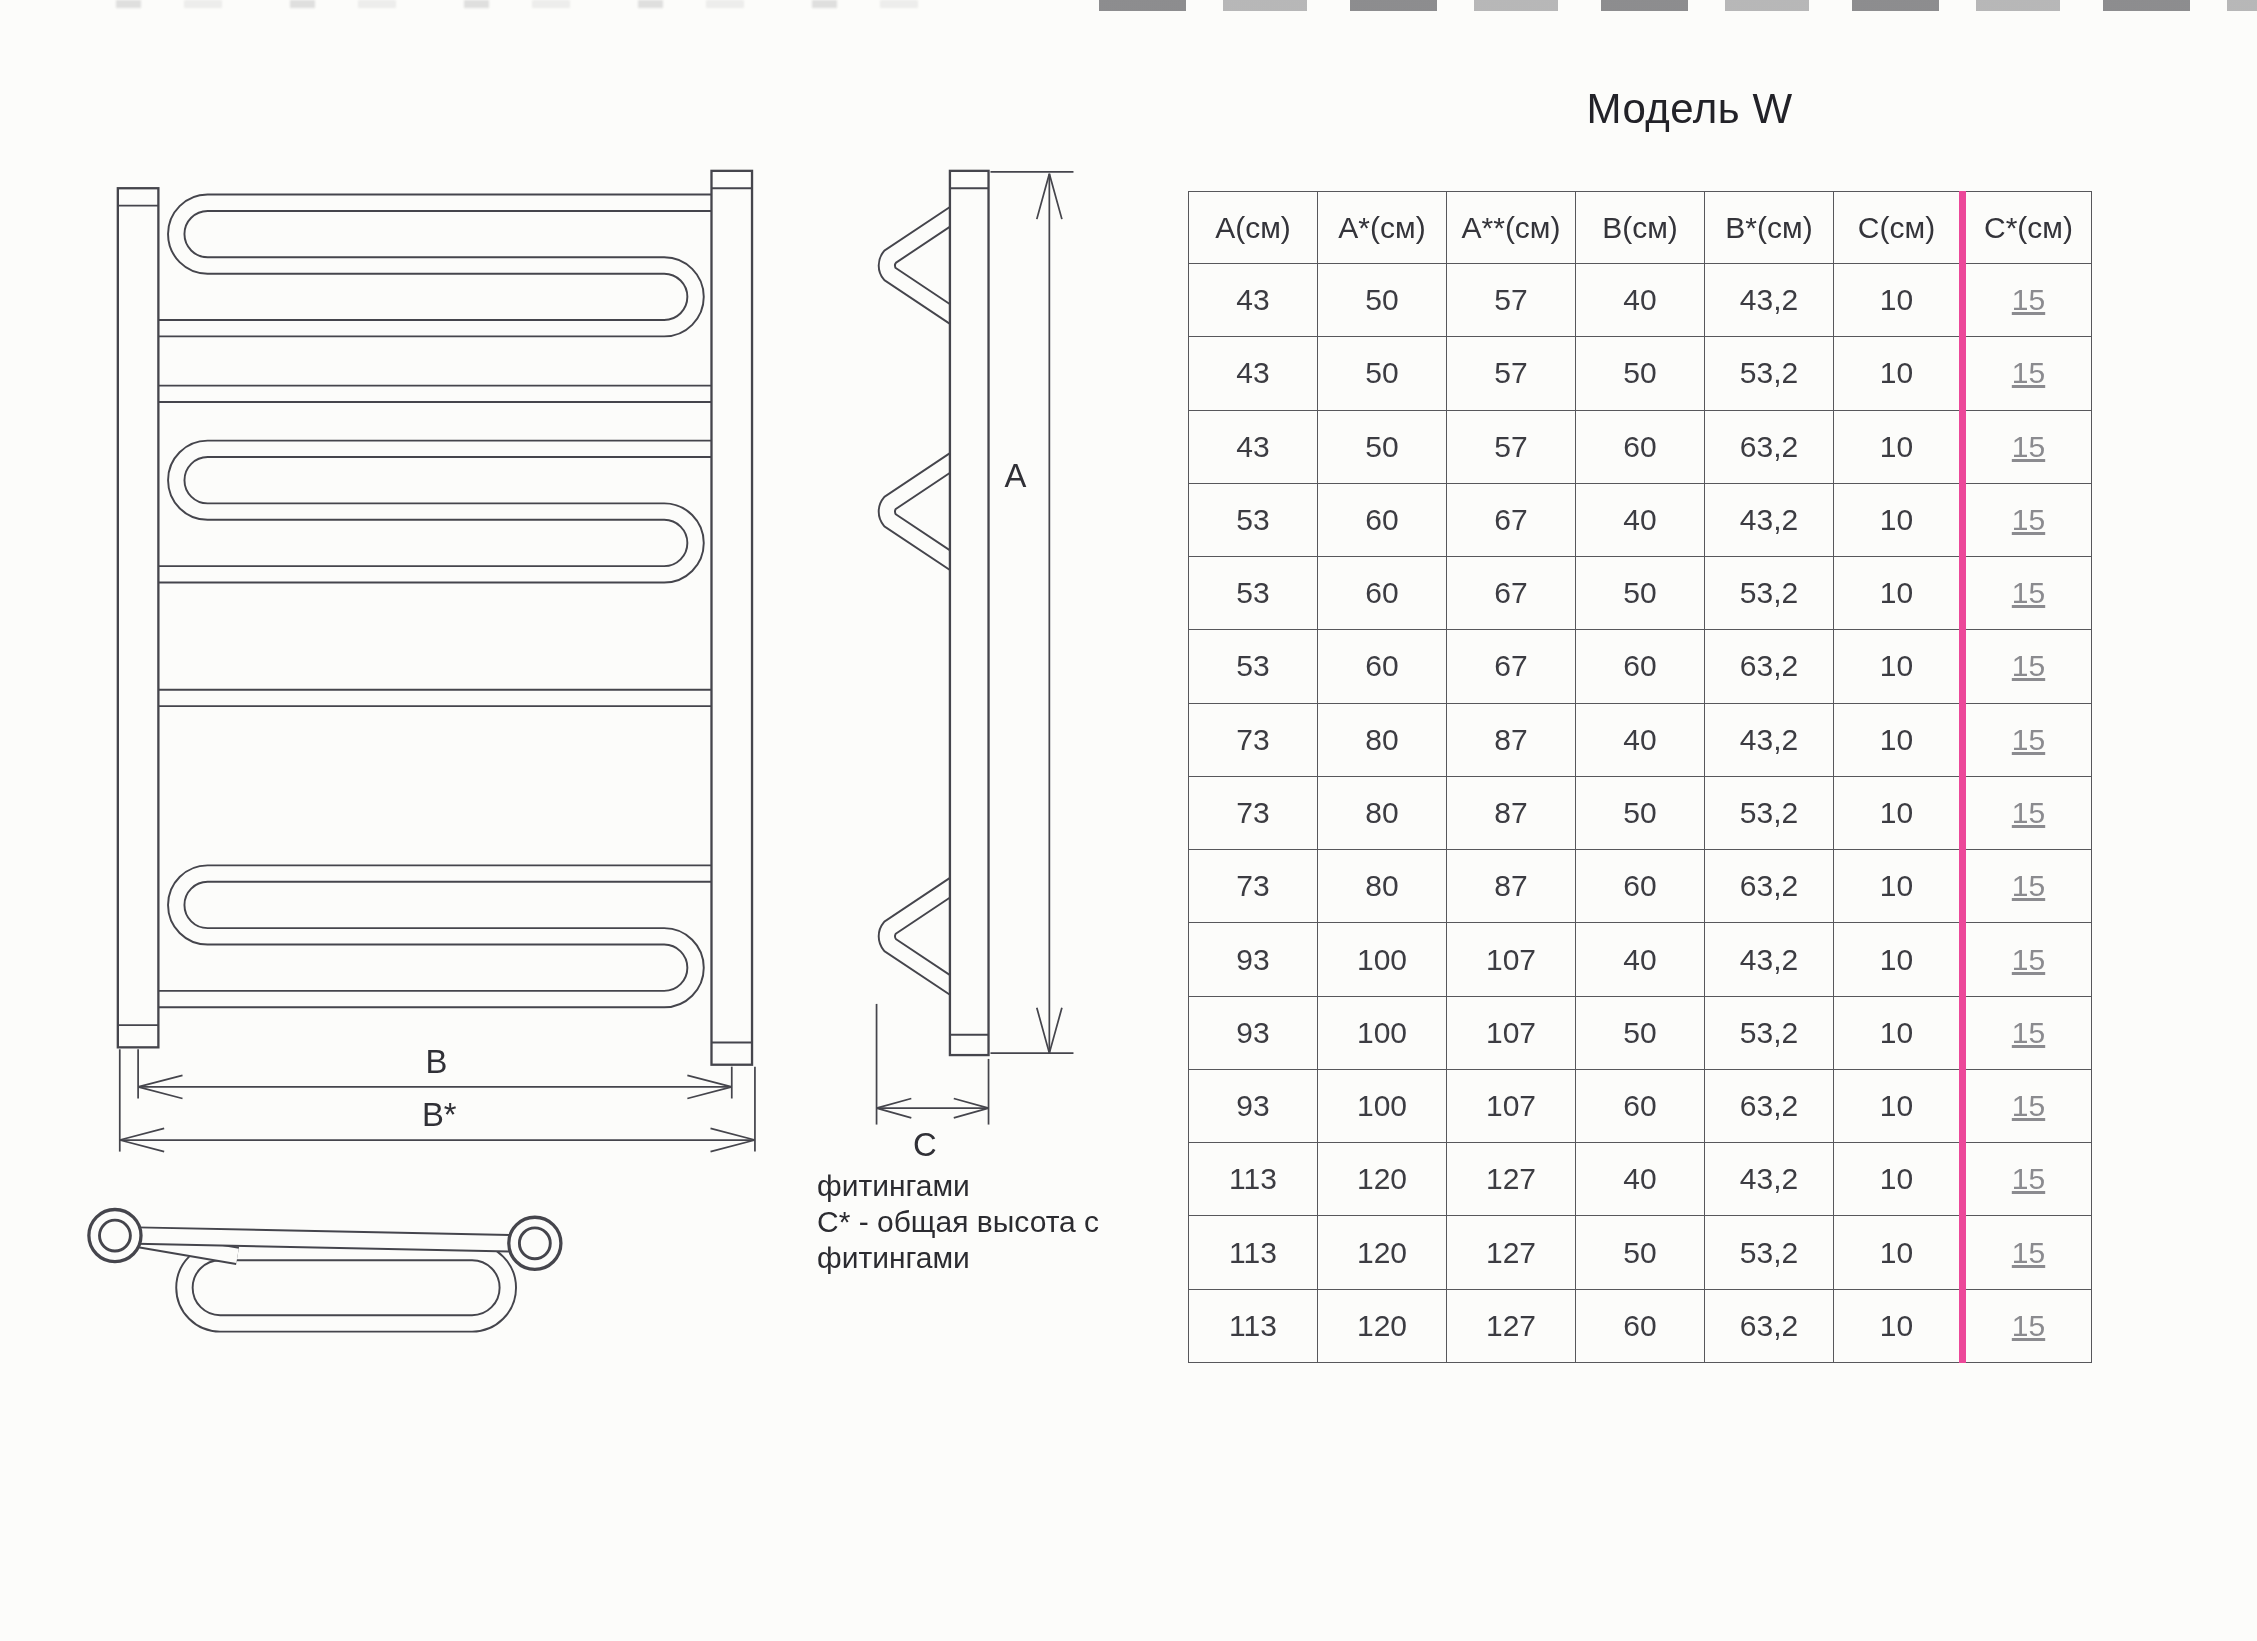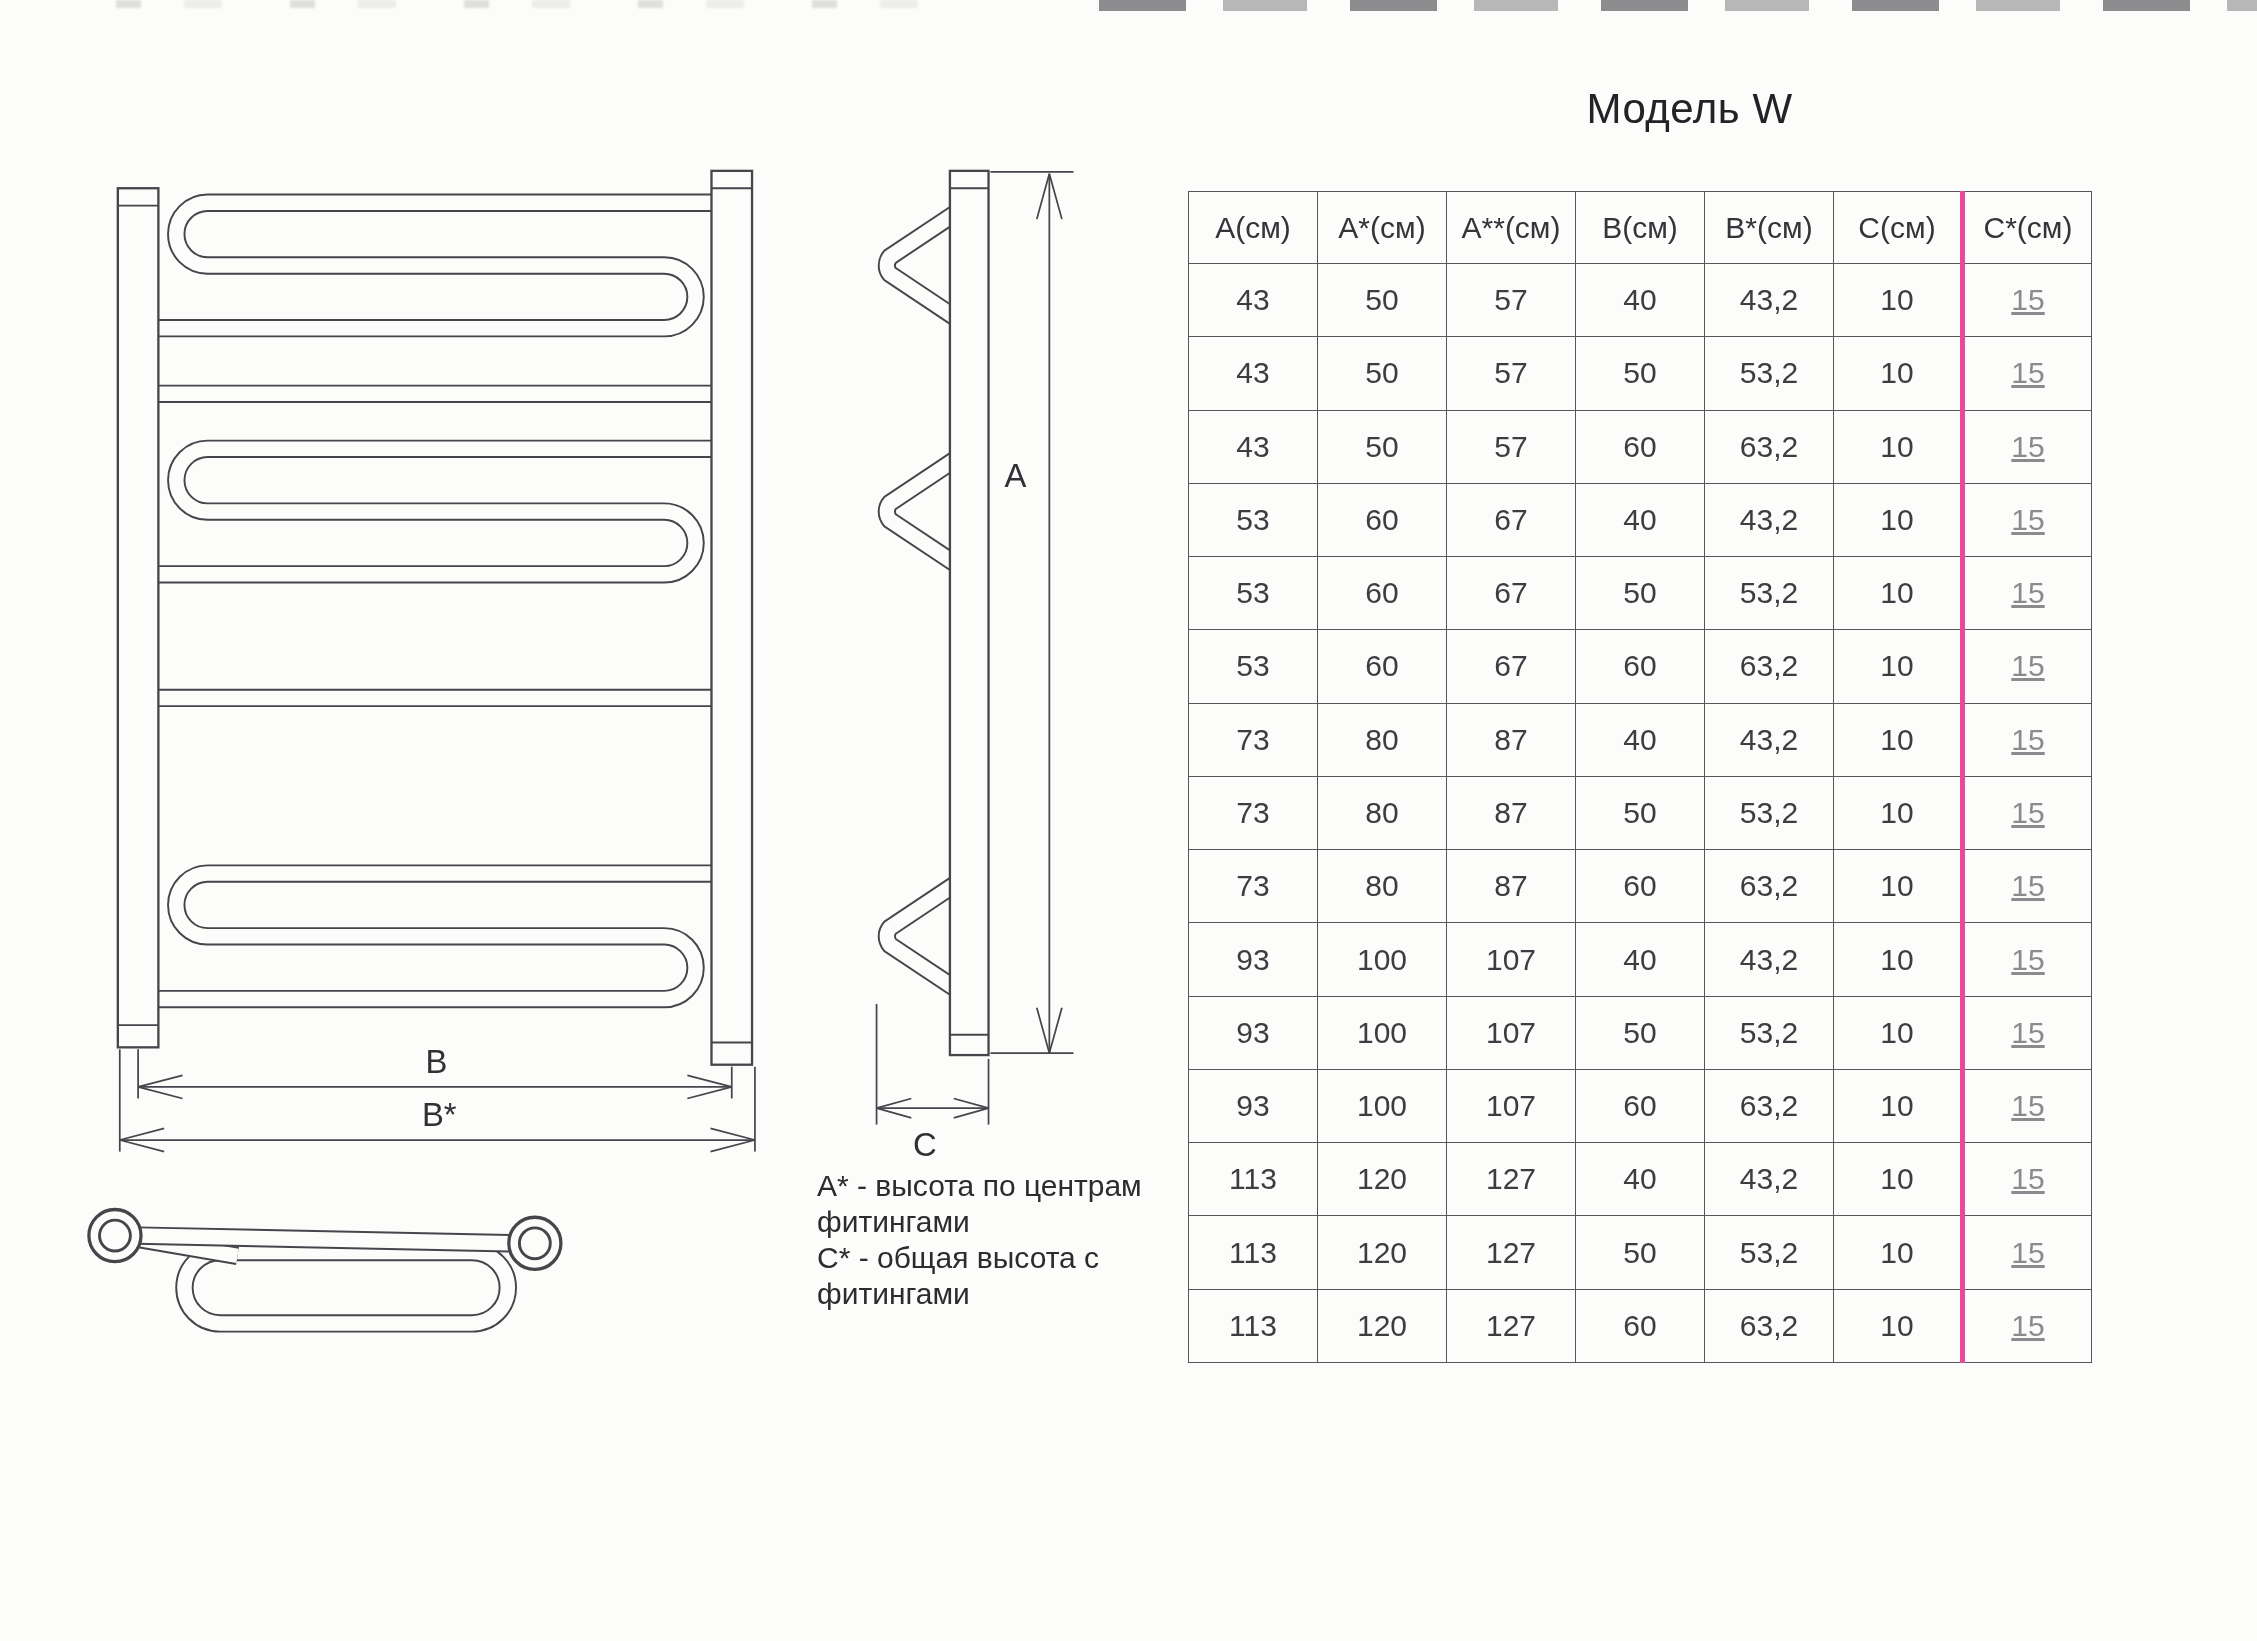--- a/index.html
+++ b/index.html
@@ -28,21 +28,21 @@
     position:absolute;left:1188px;top:191px;width:904px;height:1172px;
     border-collapse:collapse;table-layout:fixed;
     font-size:30px;color:#3c3c42;
   }
   .dim-table th,.dim-table td{
     border:1px solid #57575b;text-align:center;vertical-align:middle;
     padding:0;font-weight:normal;
   }
   .dim-table th{height:71px;color:#34343a;text-align:center;}
   .dim-table td{height:72px;}
-  .dim-table th:nth-child(7),.dim-table td:nth-child(7){border-left:5px solid #ec4899;}
+  .dim-table th:nth-child(7),.dim-table td:nth-child(7){border-left:7px solid #ec4899;}
   .dim-table td.muted{color:#8b8b8f;text-decoration:underline;}
   
   .legend{
     position:absolute;left:817px;top:1168px;width:425px;
     font-size:30px;line-height:36px;color:#2b2b30;
   }
   .legend div{white-space:nowrap;}
   
   .ink  {stroke:#45454c;stroke-width:19;fill:none;}
   .wht  {stroke:#fcfcfa;stroke-width:15;fill:none;}
@@ -149,21 +149,20 @@
     <g>
       <line x1="908" y1="1040" x2="908" y2="1165" class="dim"></line>
       <line x1="1024" y1="1097" x2="1024" y2="1165" class="dim"></line>
       <line x1="908" y1="1148" x2="1024" y2="1148" class="dim"></line>
       <path d="M908,1148 L944,1138 M908,1148 L944,1158 M1024,1148 L988,1138 M1024,1148 L988,1158" class="dim"></path>
       <text x="958" y="1198" text-anchor="middle" class="dimlabel">C</text>
     </g>
   </svg>
 
   <div class="legend">
-    <div>А* - высота по центрам</div>
     <div>фитингами</div>
     <div>С* - общая высота с</div>
     <div>фитингами</div>
   </div>
 
   <table class="dim-table">
     <thead>
       <tr>
           <th>А(см)</th>
           <th>А*(см)</th>

